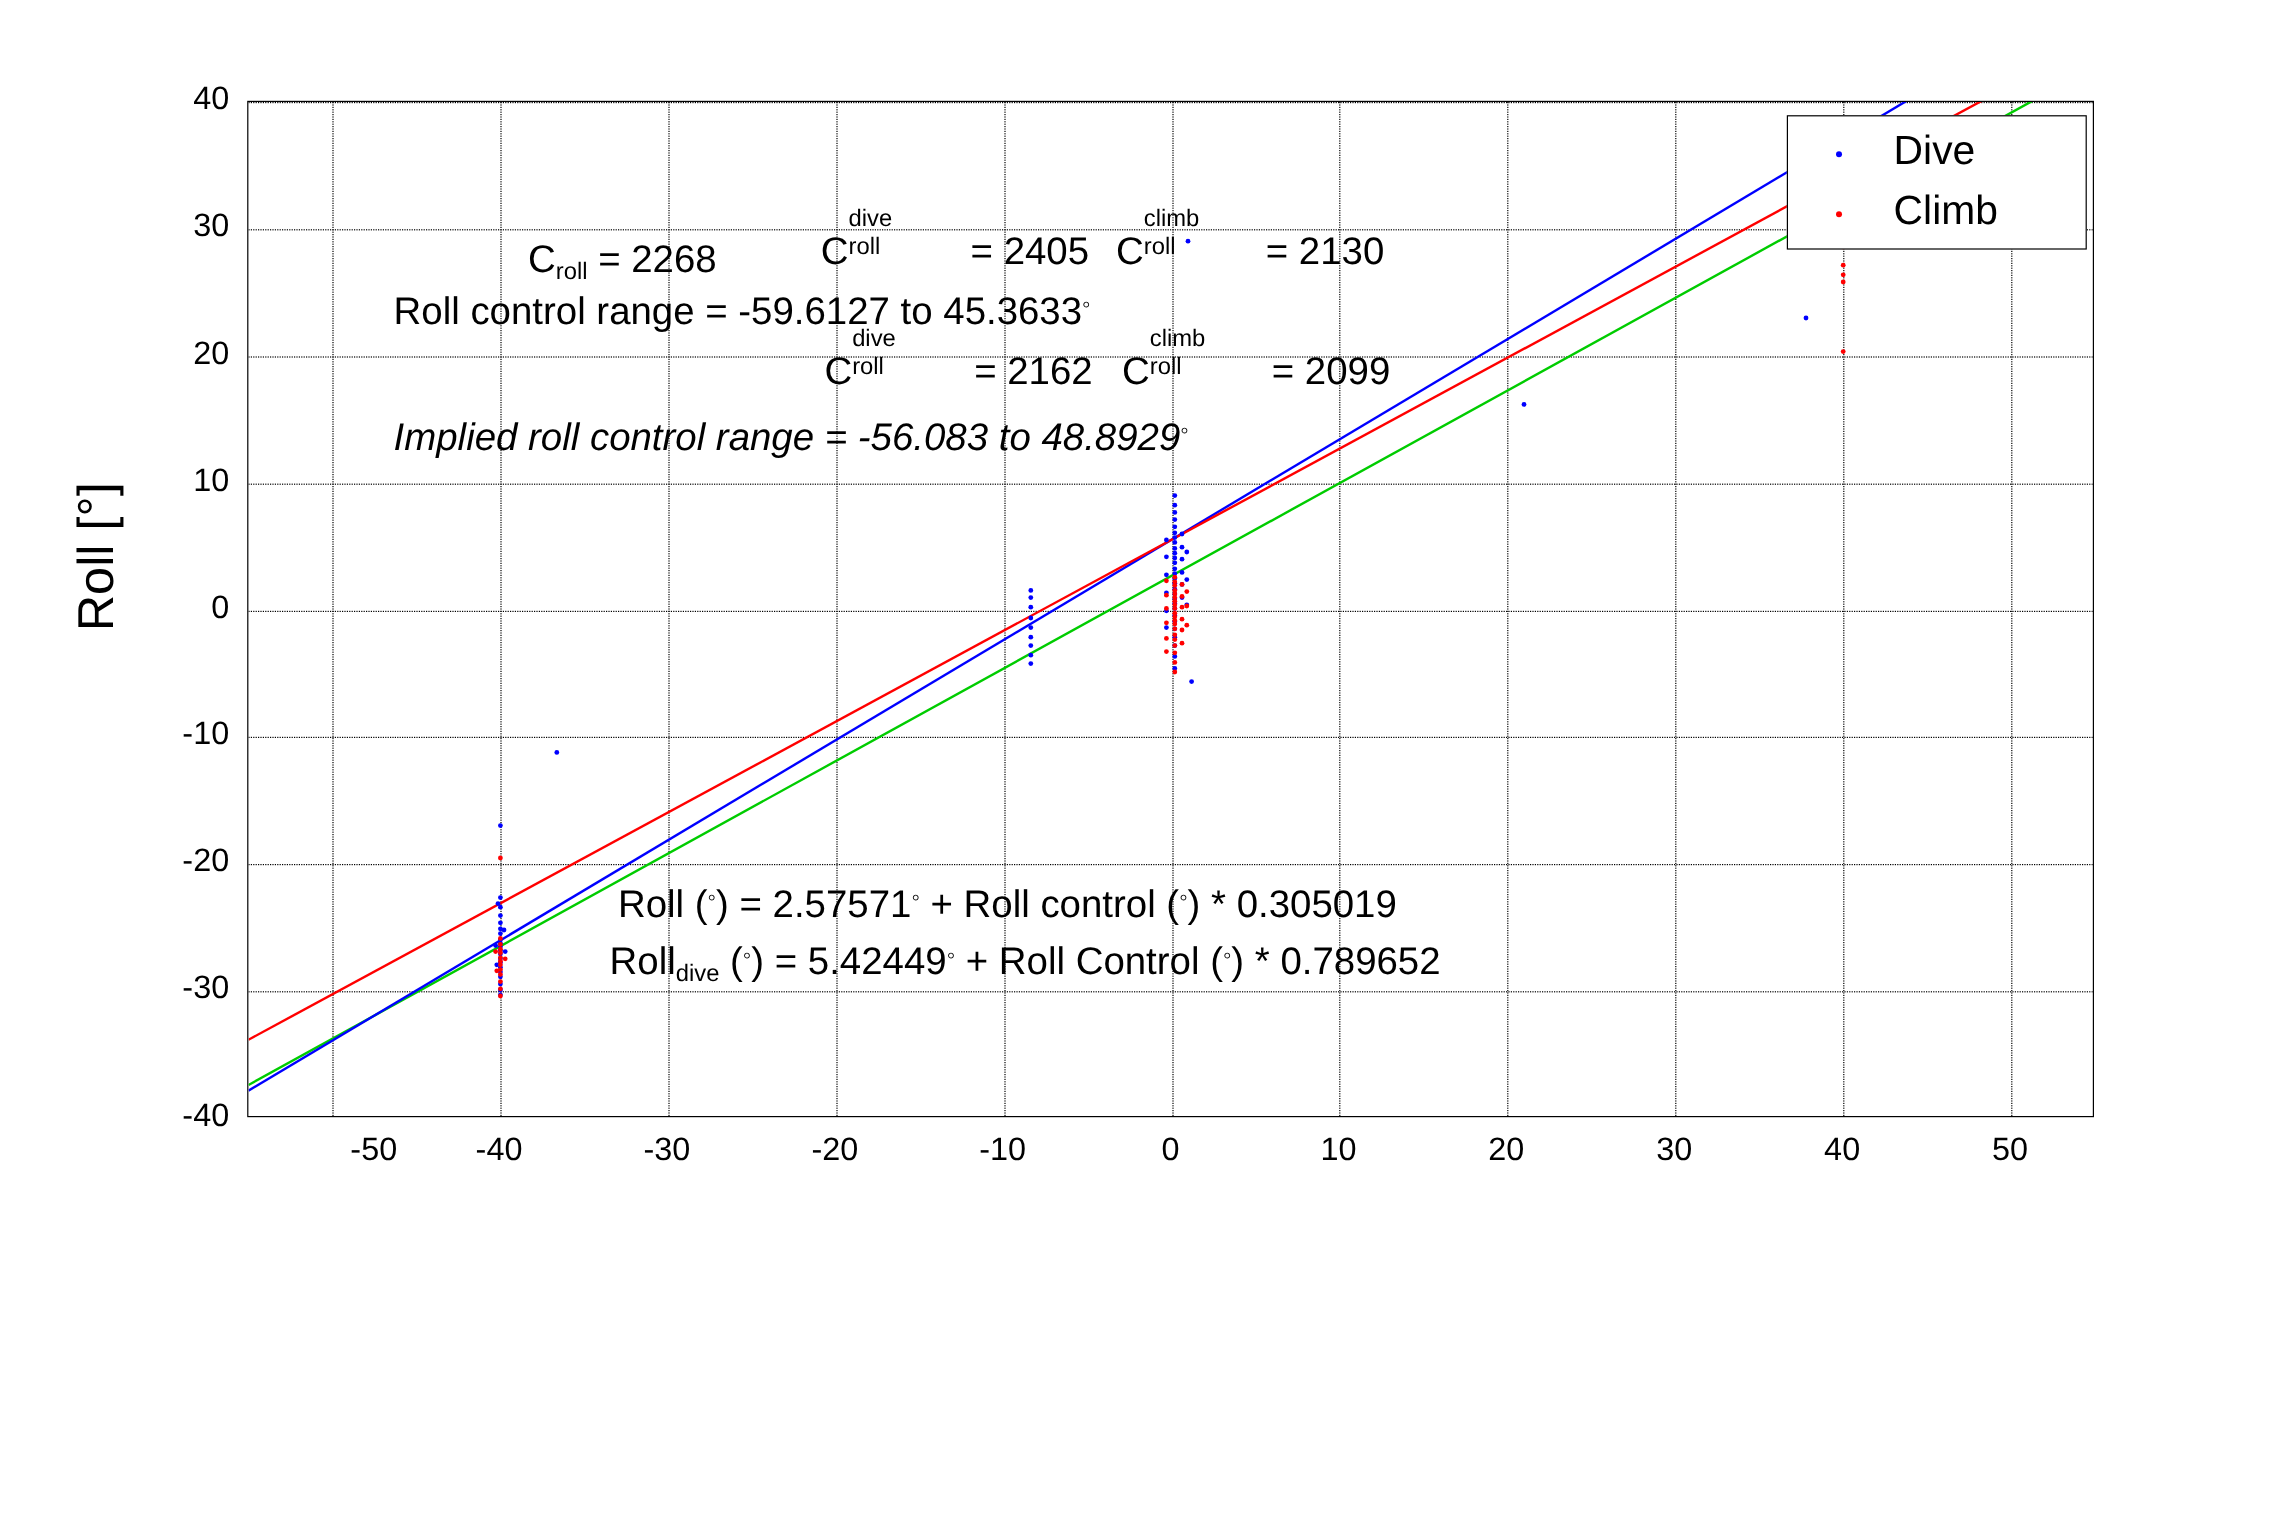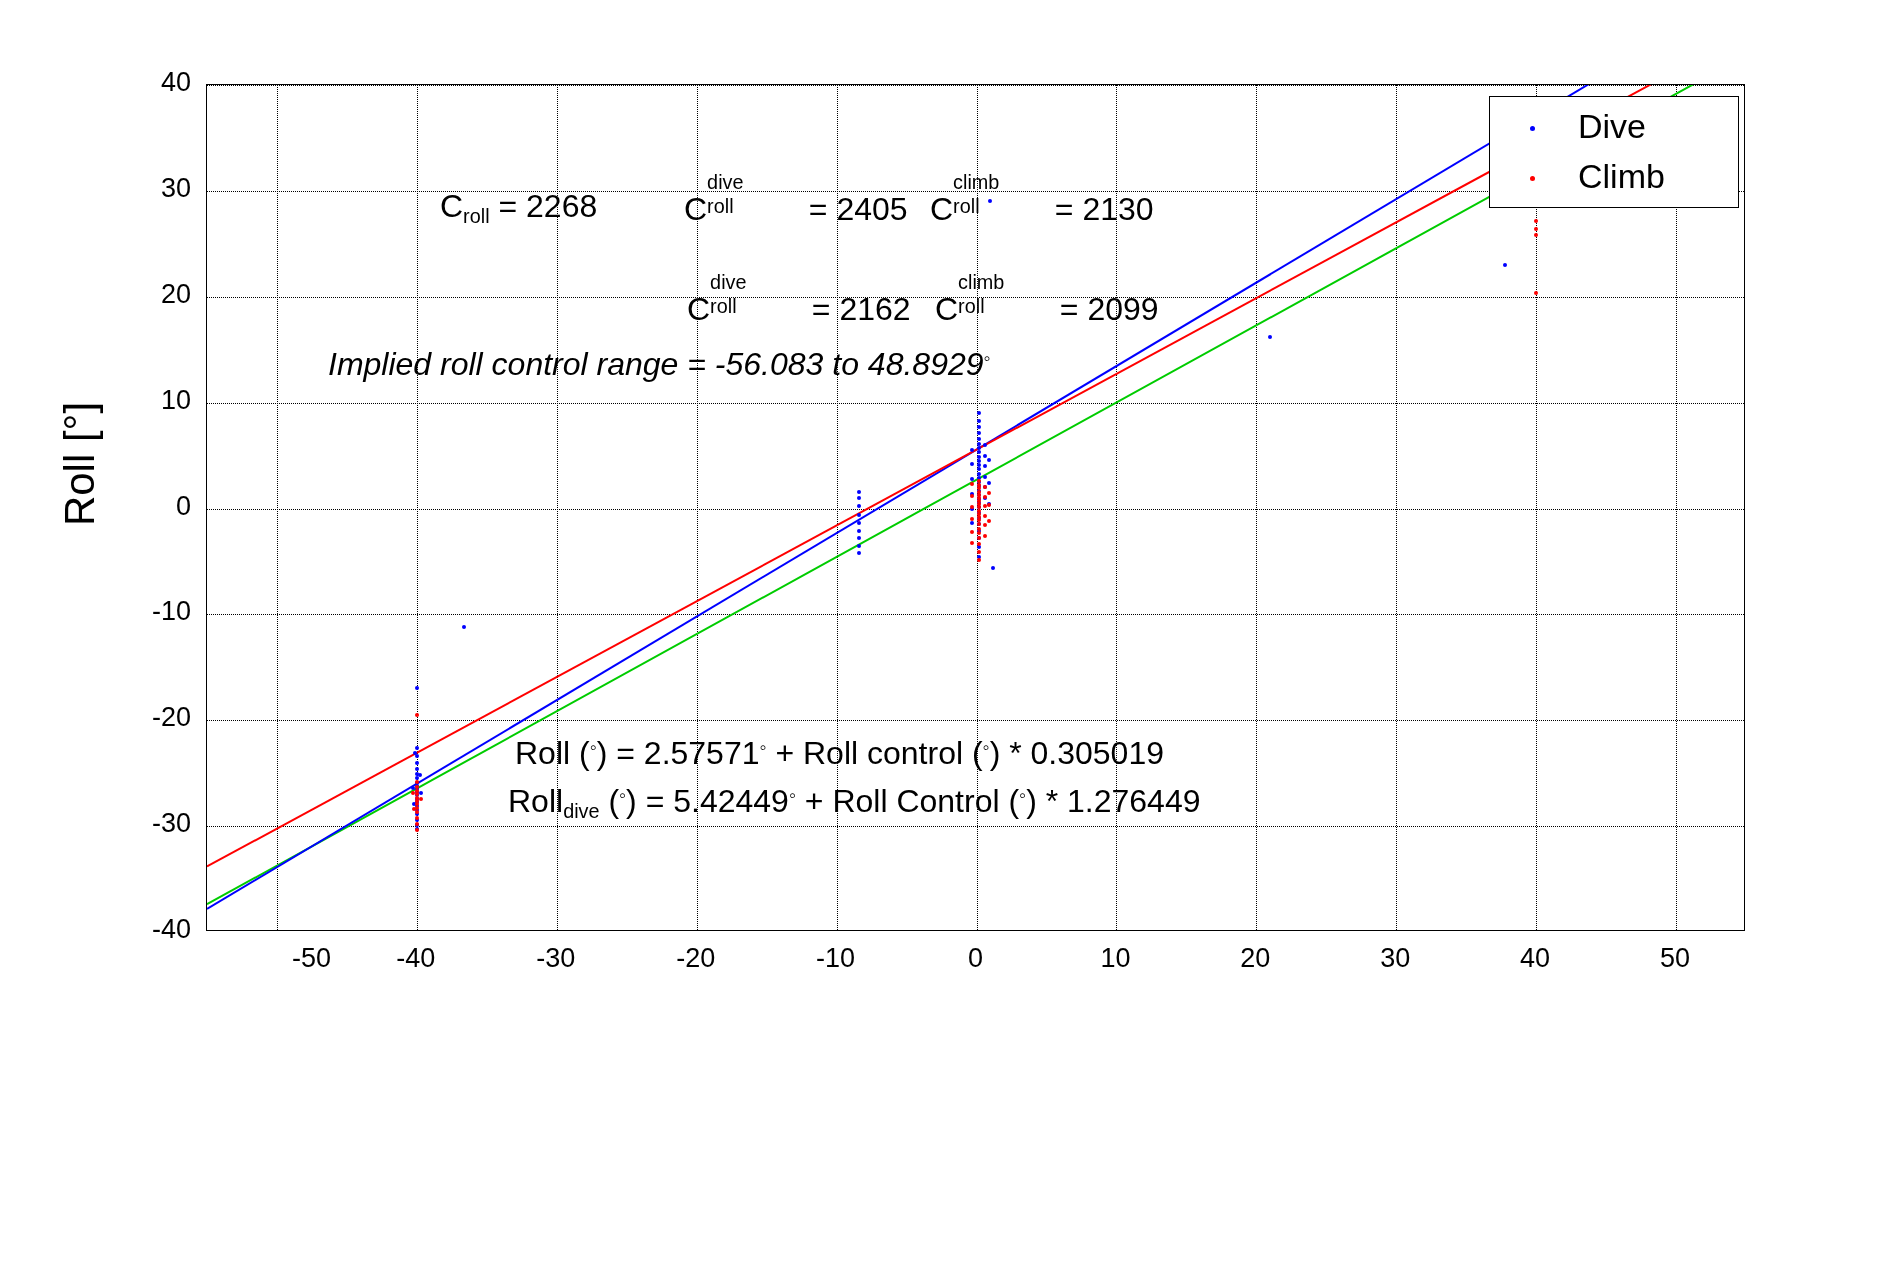--- a/index.html
+++ b/index.html
@@ -268,35 +268,38 @@
         <div class="pt climb" style="left: 780.092px; top: 405.619px; background: rgb(255, 0, 0);"></div>
         <div class="pt climb" style="left: 780.092px; top: 418.324px; background: rgb(255, 0, 0);"></div>
         <div class="pt climb" style="left: 780.092px; top: 434.205px; background: rgb(255, 0, 0);"></div>
         <div class="pt climb" style="left: 1327.14px; top: 118.698px; background: rgb(255, 0, 0);"></div>
         <div class="pt climb" style="left: 1327.14px; top: 133.52px; background: rgb(255, 0, 0);"></div>
         <div class="pt climb" style="left: 1327.14px; top: 141.99px; background: rgb(255, 0, 0);"></div>
         <div class="pt climb" style="left: 1327.14px; top: 148.342px; background: rgb(255, 0, 0);"></div>
         <div class="pt climb" style="left: 1327.14px; top: 205.515px; background: rgb(255, 0, 0);"></div>
       </div>
 
-    <div class="anno" id="anno-c1" style="left:233px;top:105px;">
+    <div class="anno" id="anno-c1" style="left:233px;top:115px;">
       <span><span>C</span><sub>roll</sub></span>
       <span>= 2268</span>
     </div>
 
     <div class="anno" id="anno-c2" style="left:477px;top:103px;">
       <span><span>C</span><span class="stack"><span class="up">dive</span><span class="dn">roll</span></span></span>
       <span>= 2405</span>
     </div>
 
     <div class="anno" id="anno-c3" style="left:723px;top:103px;">
       <span><span>C</span><span class="stack"><span class="up">climb</span><span class="dn">roll</span></span></span>
       <span>= 2130</span>
     </div>
 
+    <div class="anno" id="anno-range" style="left:121px;top:158px;">
+      <span>Roll control range = -59.6127 to 45.3633</span><span class="deg">◦</span>
+    </div>
 
 
     <div class="anno" id="anno-impl2" style="left:480px;top:203px;">
       <span><span>C</span><span class="stack"><span class="up">dive</span><span class="dn">roll</span></span></span>
       <span>= 2162</span>
     </div>
 
     <div class="anno" id="anno-impl3" style="left:728px;top:203px;">
       <span><span>C</span><span class="stack"><span class="up">climb</span><span class="dn">roll</span></span></span>
       <span>= 2099</span>
@@ -305,21 +308,21 @@
     <div class="anno" id="anno-implrange" style="left:121px;top:263px;font-style:italic;">
       <span>Implied roll control range = -56.083 to 48.8929</span><span class="deg">◦</span>
     </div>
 
 
     <div class="anno" id="eq1" style="left:308px;top:652px;">
       <span>Roll (</span><span class="deg">◦</span><span>) = 2.57571</span><span class="deg">◦</span><span> + Roll control (</span><span class="deg">◦</span><span>) * 0.305019</span>
     </div>
 
     <div class="anno" id="eq2" style="left:301px;top:700px;">
-      <span><span>Roll</span><sub>dive</sub></span><span> (</span><span class="deg">◦</span><span>) = 5.42449</span><span class="deg">◦</span><span> + Roll Control (</span><span class="deg">◦</span><span>) * 1.276449</span>
+      <span><span>Roll</span><sub>dive</sub></span><span> (</span><span class="deg">◦</span><span>) = 5.42449</span><span class="deg">◦</span><span> + Roll Control (</span><span class="deg">◦</span><span>) * 0.789652</span>
     </div>
 
   </div>
 
   <div id="legend">
       <div class="legrow" style="top: 6px;">
         <div class="legmark" style="background: rgb(0, 0, 255); top: 23px;"></div>
         <div class="legtext" style="top: 4px;">Dive</div>
       </div>
       <div class="legrow" style="top: 56px;">

